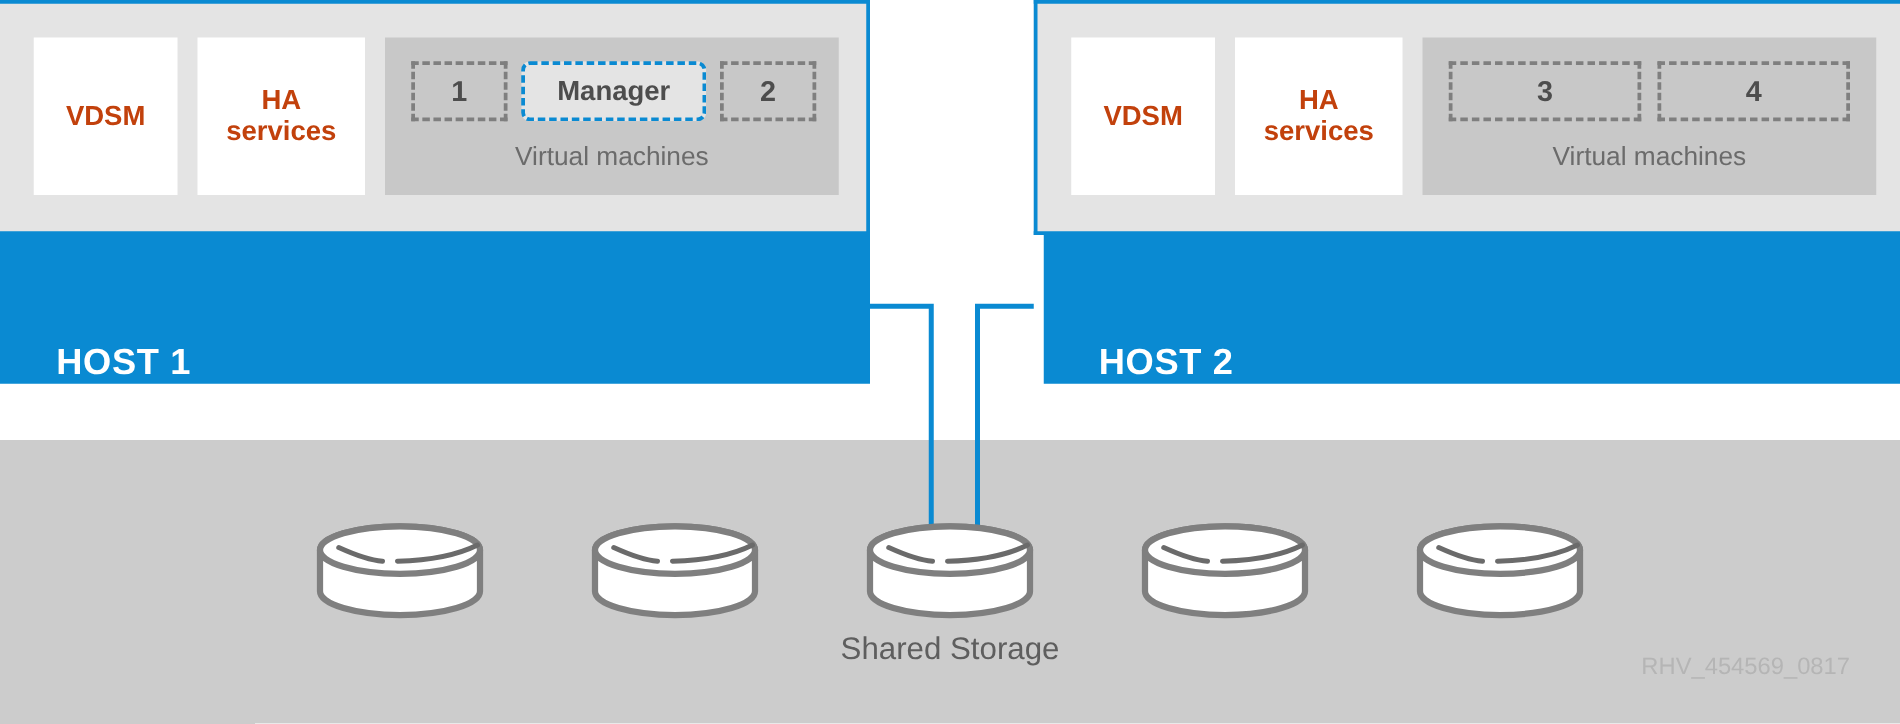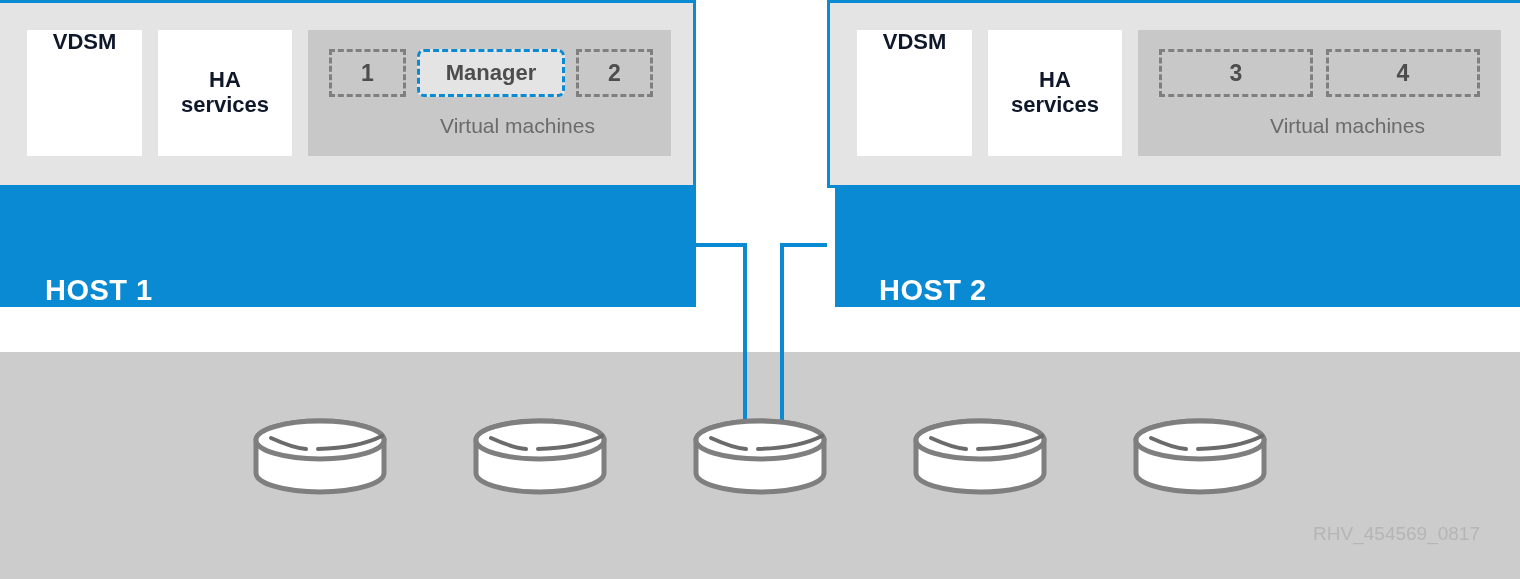--- a/index.html
+++ b/index.html
@@ -25,23 +25,24 @@
     background: #e4e4e4;
     border: 3px solid #0a8ad2;
   }
   .host-panel.h1 { left: 0px;   top: 0px; width: 696px; height: 188px; border-left: none; }
   .host-panel.h2 { left: 827px; top: 0px; width: 696px; height: 188px; border-right: none; }
 
   .service-box {
     position: absolute;
     background: #ffffff;
     display: flex;
+    align-items: center;
     justify-content: center;
     text-align: center;
-    color: #0f172a;
+    color: #c2410c;
     font-weight: bold;
     font-size: 22px;
     line-height: 1.12;
   }
 
   .vm-container {
     position: absolute;
     background: #c8c8c8;
   }
   .vm-box {
@@ -59,21 +60,20 @@
     border-color: #0a8ad2;
     background: #e4e4e4;
     font-size: 22px;
   }
   .vm-caption {
     position: absolute;
     text-align: center;
     color: #6b6b6b;
     font-size: 21px;
     font-weight: normal;
-    padding-left: 28px;
   }
 
   
   .host-bar {
     position: absolute;
     background: #0a8ad2;
     display: flex;
     align-items: flex-end;
   }
   .host-bar.b1 { left: 0px;   top: 188px; width: 696px; height: 119px; }
@@ -220,15 +220,16 @@
       <path d="M978,449 q40,-1 64,-13" fill="none" stroke="#6b6b6b" stroke-width="4" stroke-linecap="round"></path>
     </g>
     <g>
       <path d="M1136,440 a64,19 0 0 1 128,0 v33 a64,19 0 0 1 -128,0 z" fill="#ffffff" stroke="#7f7f7f" stroke-width="5" stroke-linejoin="round"></path>
       <ellipse cx="1200" cy="440" rx="64" ry="19" fill="#ffffff" stroke="#7f7f7f" stroke-width="5"></ellipse>
       <path d="M1151,438 q22,10 35,11" fill="none" stroke="#6b6b6b" stroke-width="4" stroke-linecap="round"></path>
       <path d="M1198,449 q40,-1 64,-13" fill="none" stroke="#6b6b6b" stroke-width="4" stroke-linecap="round"></path>
     </g>
   </svg>
 
+  <div class="storage-caption">Shared Storage</div>
   <div class="watermark">RHV_454569_0817</div>
 
 </div>
 
 </body></html>

